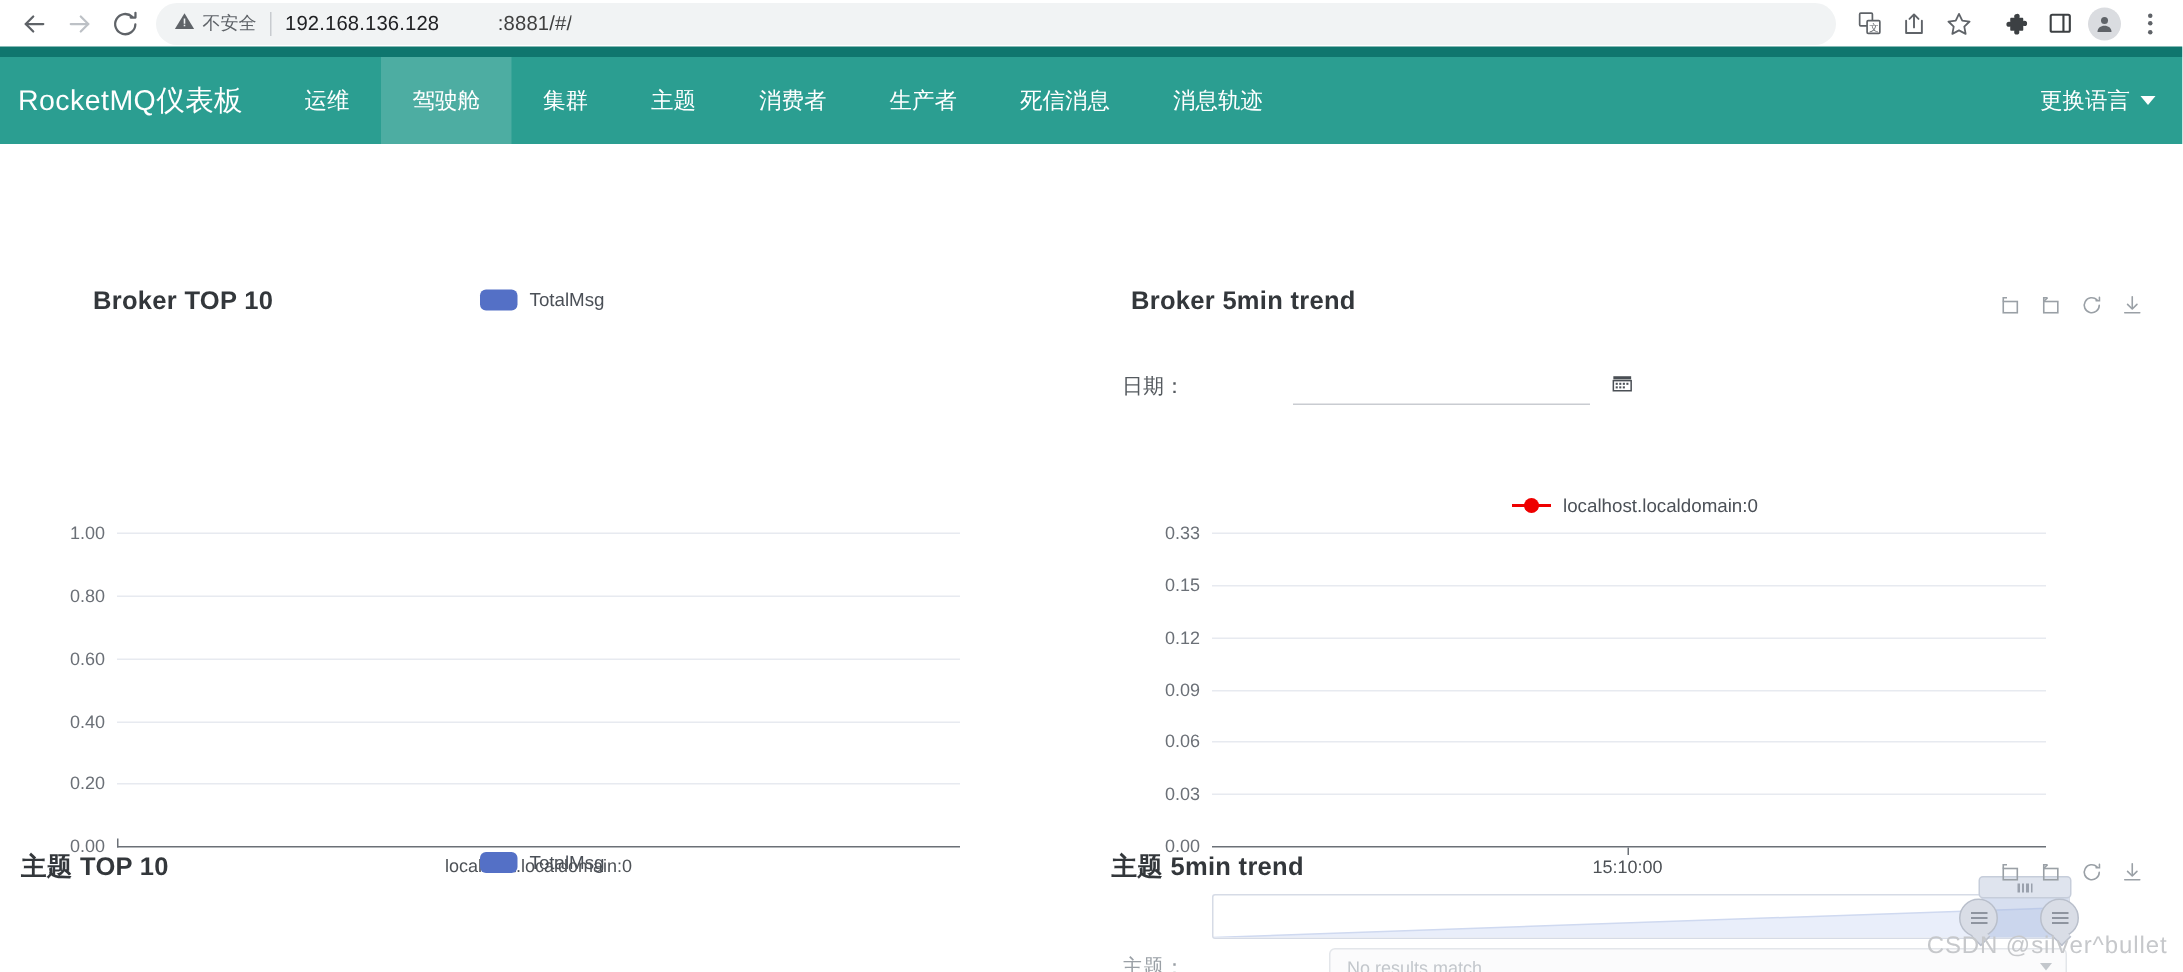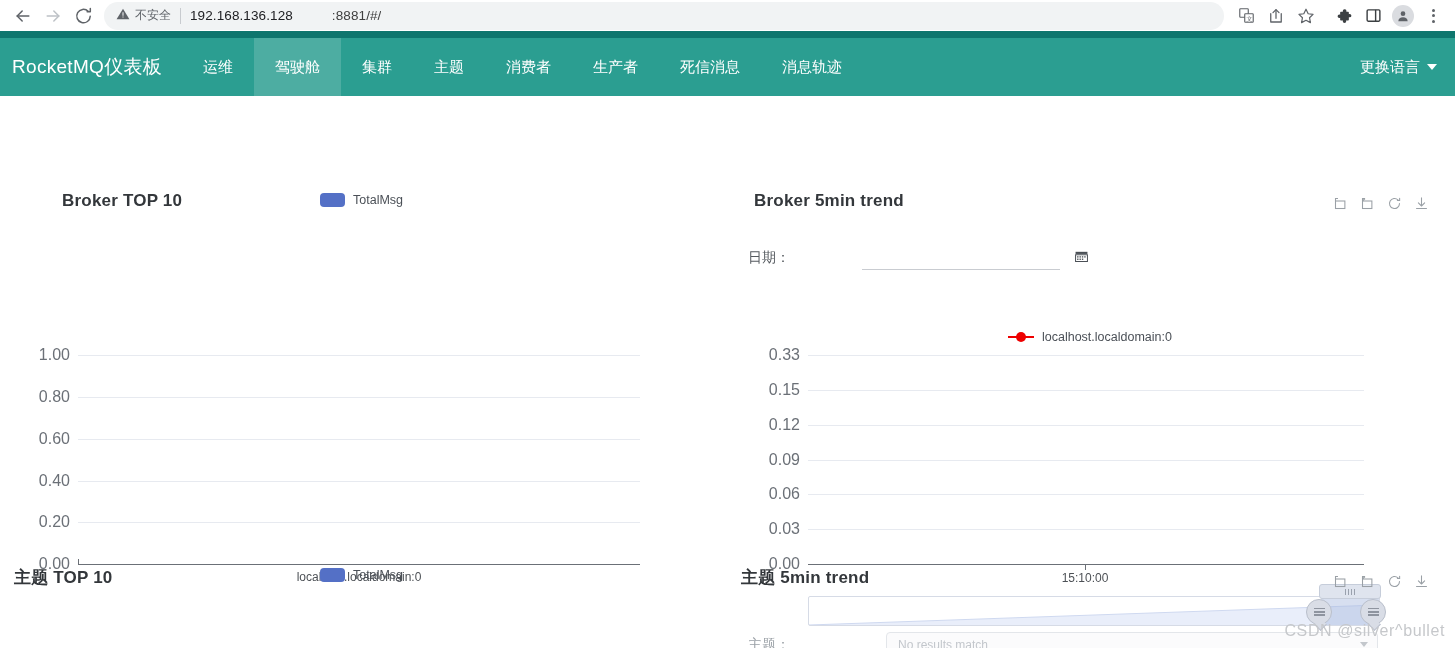--- a/index.html
+++ b/index.html
@@ -216,21 +216,21 @@
     height: 1px;
     background: #6b7077;
   }
   .axisline-v {
     position: absolute;
     width: 1px;
     background: #6b7077;
   }
   .ytick {
     position: absolute;
-    font-size: 16px;
+    font-size: 12px;
     color: #6b7077;
     text-align: right;
     transform: translateY(-50%);
   }
   .xtick {
     position: absolute;
     font-size: 12px;
     color: #4d5156;
     transform: translateX(-50%);
   }

